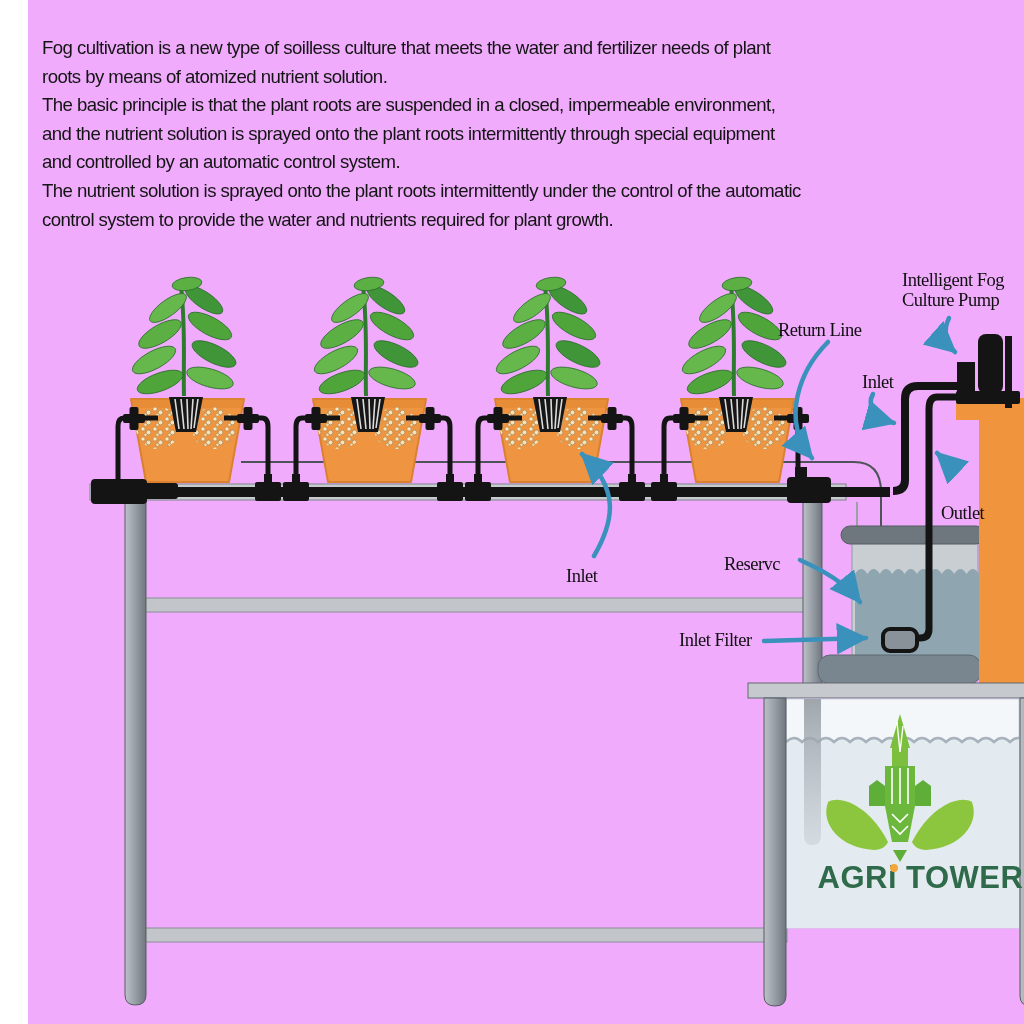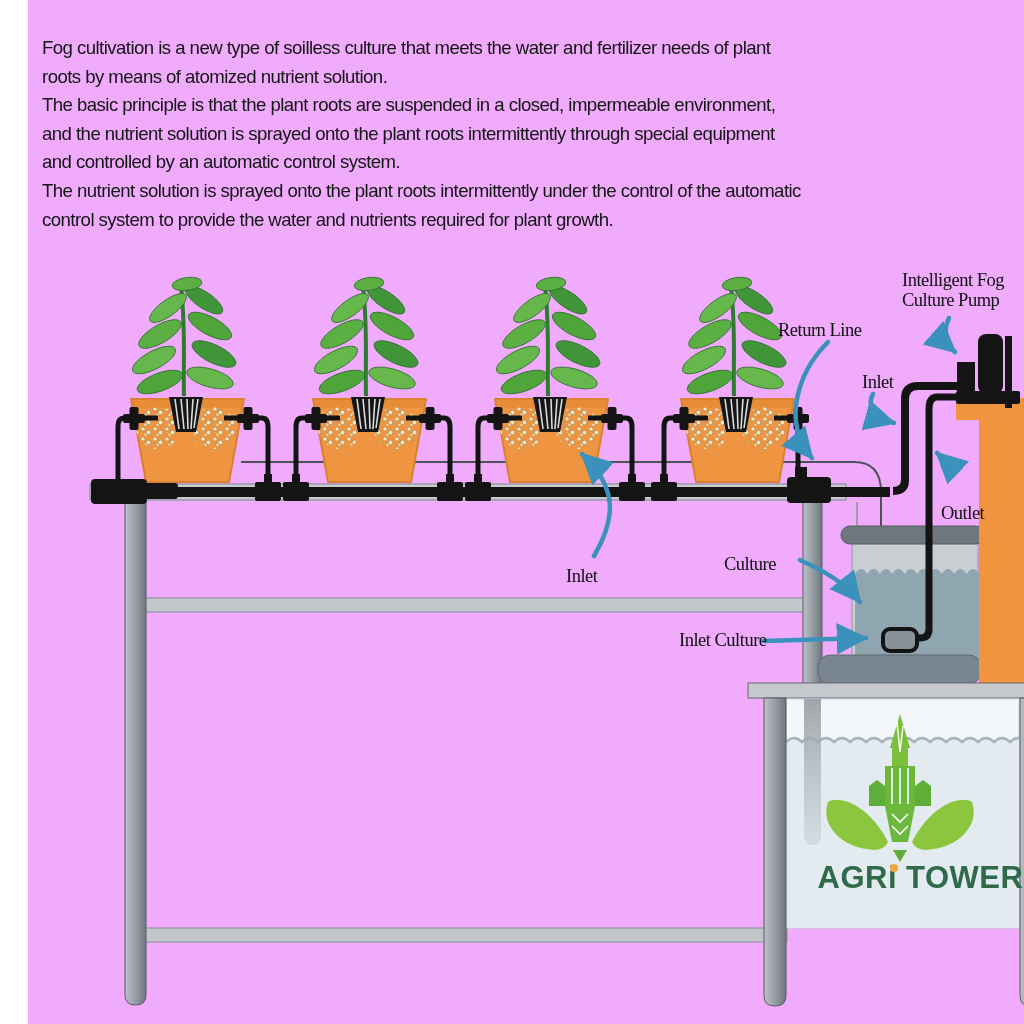--- a/index.html
+++ b/index.html
@@ -233,20 +233,20 @@
       <path d="M736 641 L 838 638" marker-end="url(#ah)"></path>
     </g>
   </svg>
 
   <div class="lbl" style="left:750px; top:320px;text-align:center;">Return Line</div>
   <div class="lbl" style="left:874px; top:270px;">Intelligent Fog</div>
   <div class="lbl" style="left:874px; top:290px;text-align:right;">Culture Pump</div>
   <div class="lbl" style="left:834px; top:372px;">Inlet</div>
   <div class="lbl" style="left:913px; top:503px;">Outlet</div>
   <div class="lbl" style="left:538px; top:566px;">Inlet</div>
-  <div class="lbl" style="left:696px; top:554px;">Culture</div>
-  <div class="lbl" style="left:651px; top:630px;">Inlet Culture</div>
+  <div class="lbl" style="left:696px; top:554px;">Reservc</div>
+  <div class="lbl" style="left:651px; top:630px;">Inlet Filter</div>
 
   <div class="brand">
     <span class="agri">AGRi</span><span class="tower">TOWER</span>
   </div>
 
 </div>
 
 </body></html>

